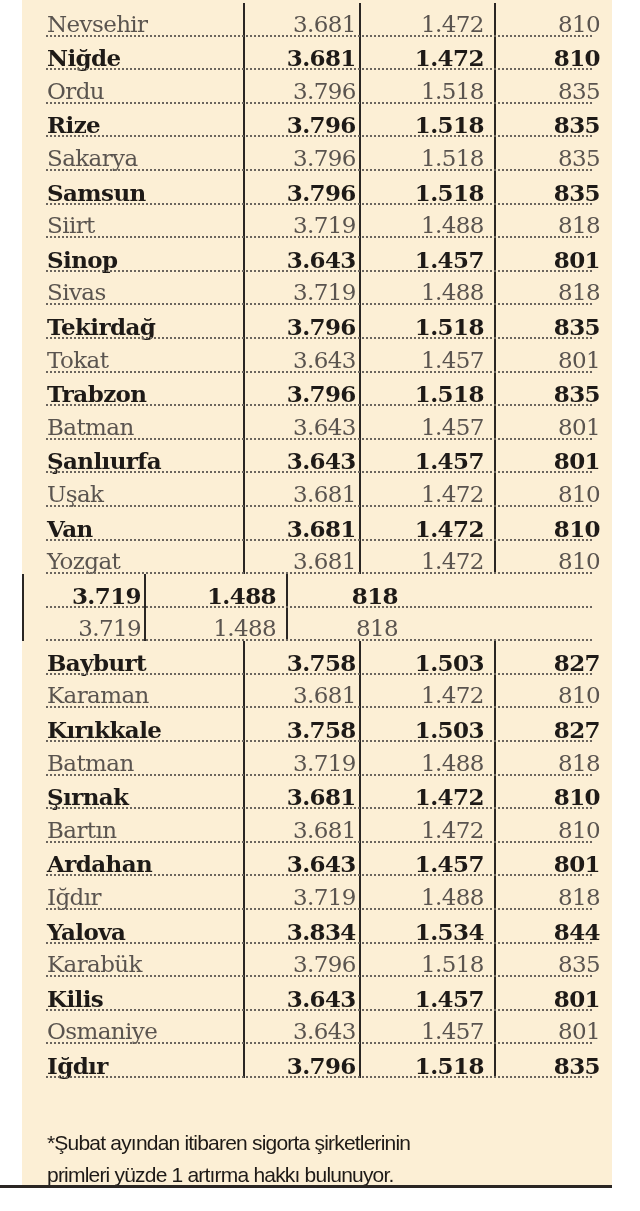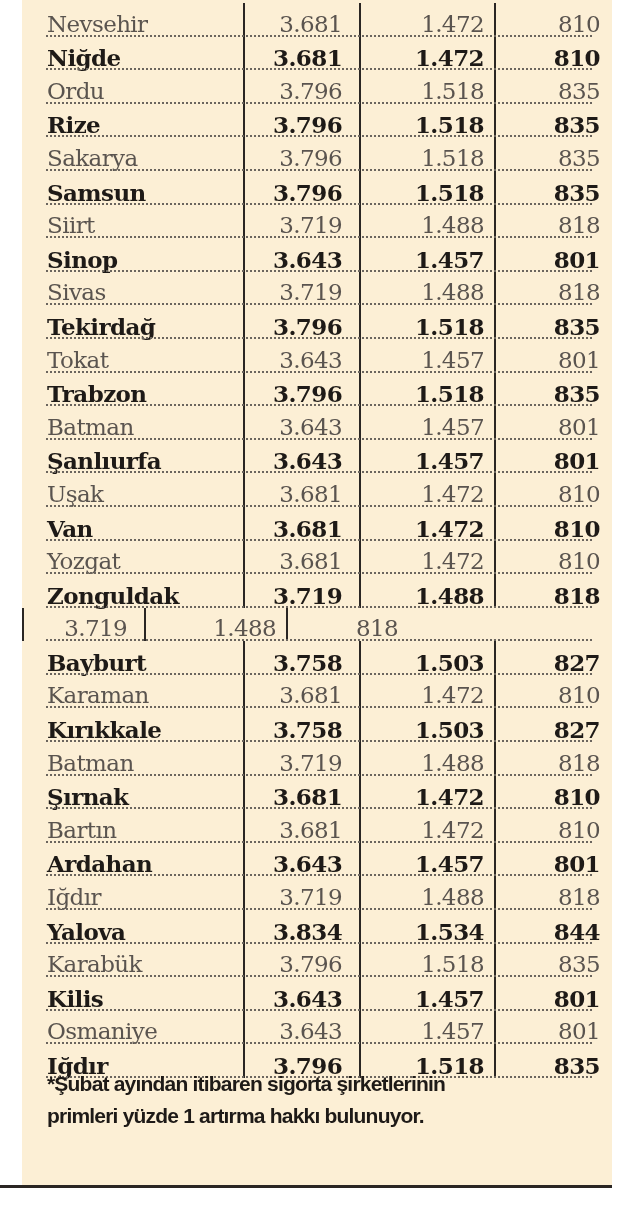--- a/index.html
+++ b/index.html
@@ -5,24 +5,24 @@
   html, body { margin:0; padding:0; background:#ffffff; }
   body { width:640px; height:1211px; position:relative; overflow:hidden; font-family:"DejaVu Serif", serif; }
   .panel { position:absolute; left:22px; top:0; width:590px; height:1186px; background:#fcefd5; }
   .rule-bottom { position:absolute; left:0; top:1185px; width:612px; height:3px; background:#2a2623; }
   .table { position:absolute; left:22px; top:3px; width:590px; }
   .row { position:relative; height:33.6px; display:flex; align-items:flex-end; }
   .row::after { content:""; position:absolute; left:24px; right:20px; bottom:0; border-bottom:2px dotted #6b655e; }
   .cell { box-sizing:border-box; height:100%; display:flex; align-items:flex-end; padding-bottom:1px; font-size:23px; letter-spacing:-0.6px; line-height:1; color:#5a544f; }
   .row.bold .cell { color:#1e1a17; font-weight:bold; }
   .c-name { width:232px; padding-left:25px; justify-content:flex-start; }
-  .c-a { width:122px; padding-right:17px; justify-content:flex-end; border-left:2px solid #2a2623; }
+  .c-a { width:122px; padding-right:3px; justify-content:flex-end; border-left:2px solid #2a2623; }
   .c-b { width:142px; padding-right:10px; justify-content:flex-end; border-left:2px solid #2a2623; }
   .c-c { width:124px; padding-right:12px; justify-content:flex-end; border-left:2px solid #2a2623; }
-  .footnote { position:absolute; left:47px; top:1068px; width:520px; font-family:"Liberation Sans", sans-serif; font-weight:bold; font-size:21px; line-height:32px; color:#1e1a17; letter-spacing:-0.8px; }
+  .footnote { position:absolute; left:47px; top:1127px; width:520px; font-family:"Liberation Sans", sans-serif; font-weight:normal; font-size:21px; line-height:32px; color:#1e1a17; letter-spacing:-0.8px; }
 </style>
 </head>
 <body>
 
 <div class="panel"></div>
 
 <div class="table" id="tbl">
 
   <div class="row">
       <div class="cell c-name">Nevsehir</div>
@@ -120,21 +120,20 @@
       <div class="cell c-b">1.472</div>
       <div class="cell c-c">810</div>
     </div>
   <div class="row">
       <div class="cell c-name">Yozgat</div>
       <div class="cell c-a">3.681</div>
       <div class="cell c-b">1.472</div>
       <div class="cell c-c">810</div>
     </div>
   <div class="row bold">
-      <div class="cell c-name">Zonguldak</div>
       <div class="cell c-a">3.719</div>
       <div class="cell c-b">1.488</div>
       <div class="cell c-c">818</div>
     </div>
   <div class="row">
       <div class="cell c-a">3.719</div>
       <div class="cell c-b">1.488</div>
       <div class="cell c-c">818</div>
     </div>
   <div class="row bold">

